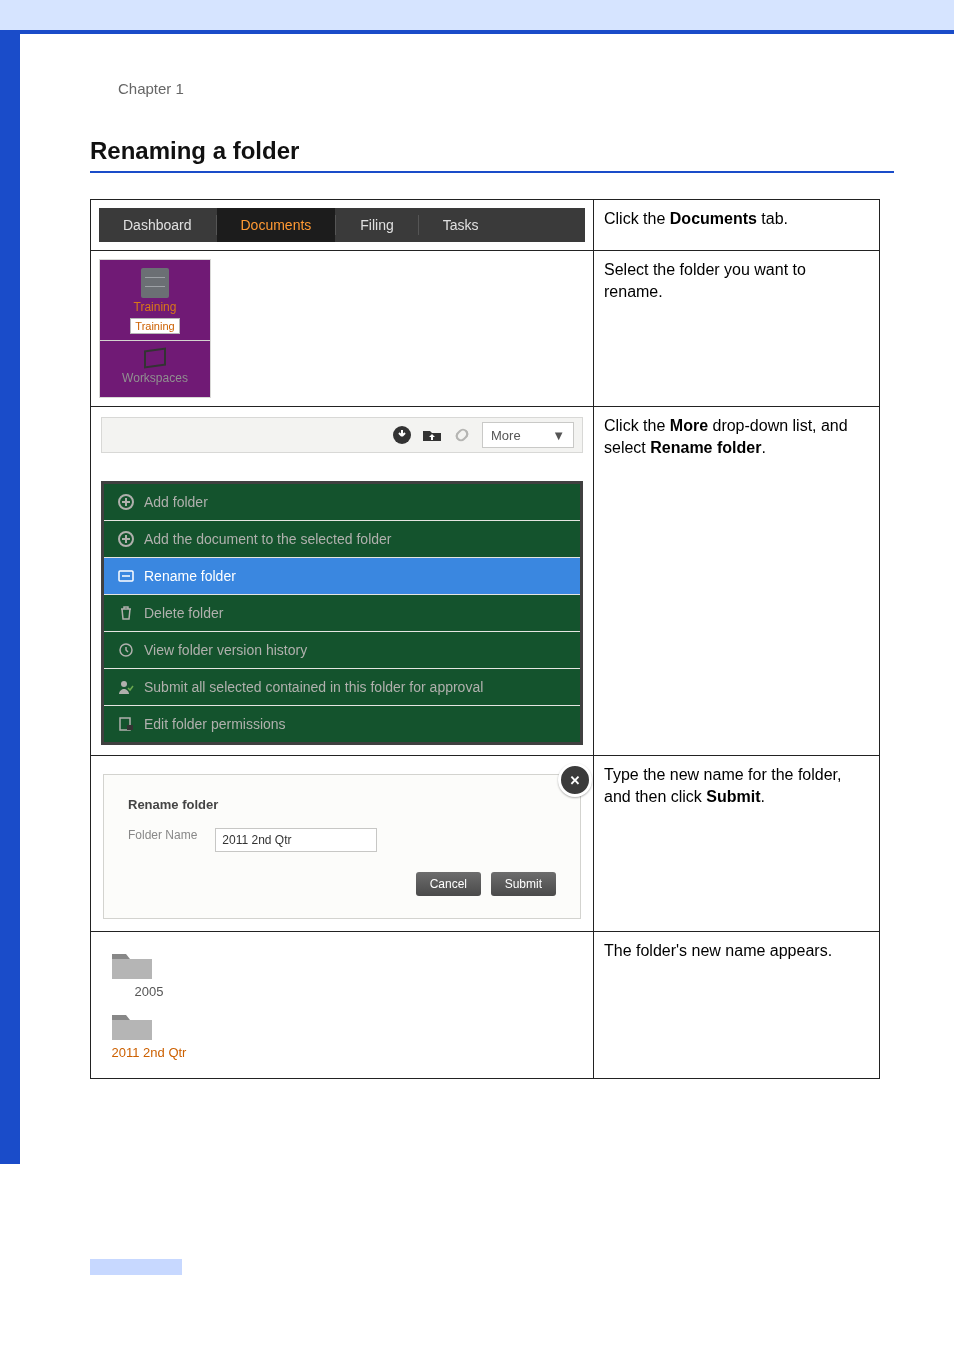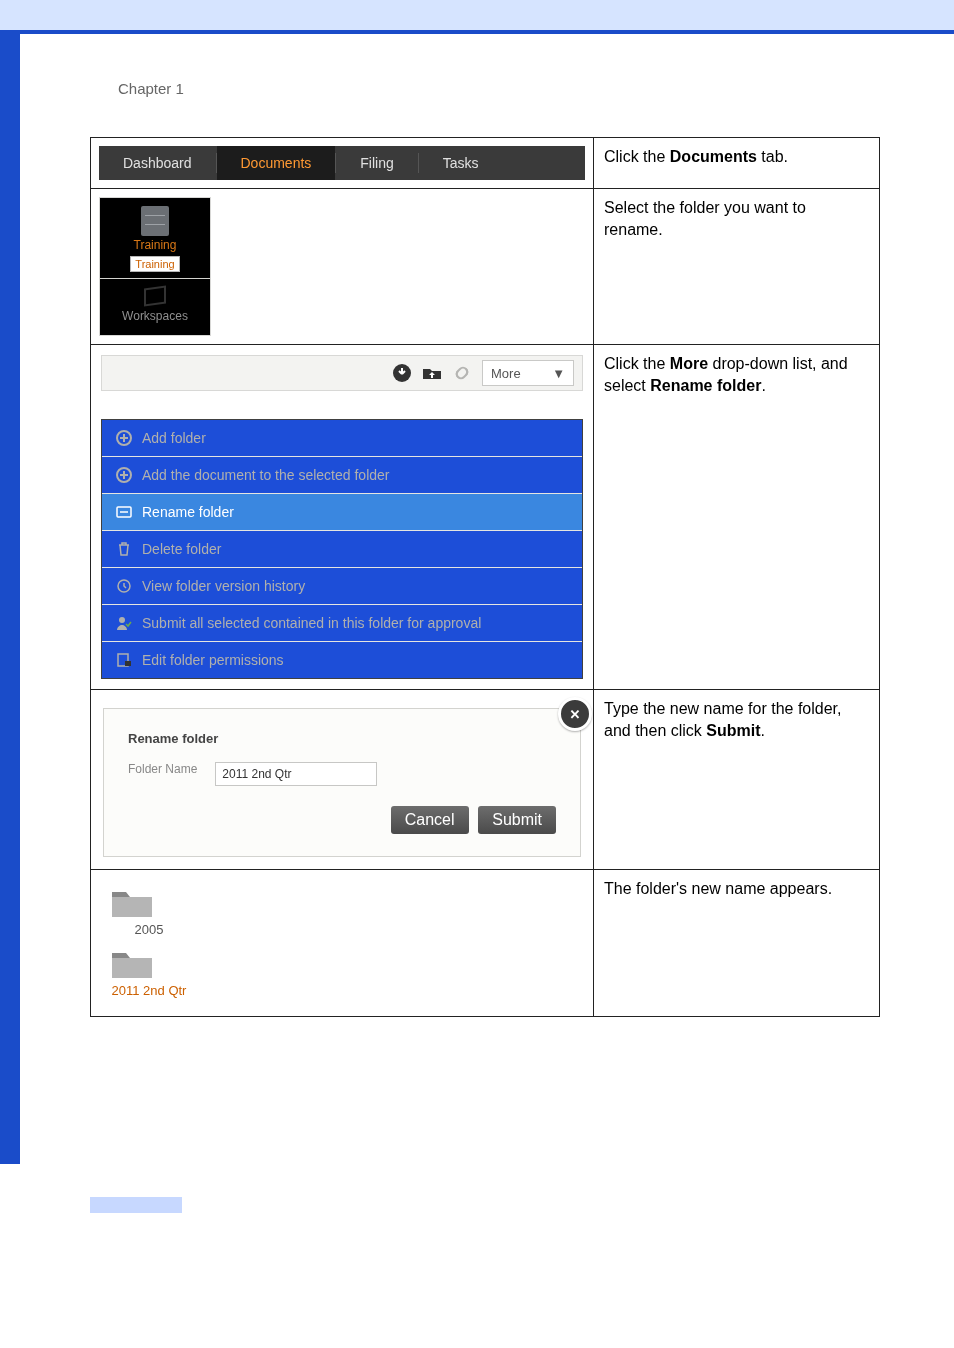--- a/index.html
+++ b/index.html
@@ -76,21 +76,21 @@
       background: #1c1c1c;
       color: #ff9933;
     }
     .tab-sep {
       width: 1px;
       height: 60%;
       background: #555;
     }
     
     .tree {
-      background: #000000;
+      background: #701a75;
       padding: 8px;
       border: 1px solid #d8d8d6;
       width: 94px;
       font-size: 12px;
     }
     .tree-node { text-align: center; margin-bottom: 4px; }
     .tree-lbl-sel { color: #d97817; }
     .tree-lbl-box {
       border: 1px solid #b7b7b7;
       background: white;
@@ -127,22 +127,22 @@
       border: 1px solid #c9c9c7;
       background: white;
       height: 24px;
       width: 74px;
       font-size: 13px;
       color: #555;
       display:flex;align-items:center;justify-content:space-between;padding:0 8px;
     }
     
     .menu {
-      background: #1d4ed8;
-      border: 1px solid #404040;
+      background: #14532d;
+      border: 3px solid #404040;
       font-size: 14px;
       color: #b0b0ad;
       margin-top: 28px;
     }
     .menu-item {
       padding: 10px 14px;
       border-bottom: 1px solid #e5e5e1;
       display: flex;
       align-items: center;
       gap: 10px;
@@ -173,21 +173,21 @@
       box-shadow:0 1px 2px rgba(0,0,0,.3);
     }
     .dlg-title { font-weight:bold; margin:6px 0 16px 8px; color:#444;}
     .dlg-row { display:flex; gap:18px; align-items:flex-start; margin:6px 0 20px 8px;}
     .dlg-lbl { color:#888; font-size:12px;}
     .dlg-input {
       border:1px solid #c7c7c5; height:22px; padding:0 6px; width:148px; font-size:12px; color:#333;
     }
     .dlg-btns { text-align:right; padding-right:8px; padding-bottom:6px;}
     .dlg-btn {
-      display:inline-block; border-radius:3px; padding:5px 14px; font-size:16px; color:white; margin-left:6px;
+      display:inline-block; border-radius:3px; padding:5px 14px; font-size:12px; color:white; margin-left:6px;
       background:linear-gradient(#6d6d6d,#4a4a4a);
     }
     
     .result-wrap { padding: 6px 6px 2px 10px; }
     .folder {
       text-align:center; width:80px; margin-bottom: 8px;
     }
     .folder-lbl { font-size:13px; color:#555; margin-top:2px;}
     .folder-lbl.sel { color:#cc6000; }
     .page-num {
@@ -207,20 +207,21 @@
     svg { display:block; }
   </style>
 </head>
 <body>
 
 <div class="top-border"></div>
 <div class="left-rail"></div>
 
 <div class="content">
   <div class="chapter">Chapter 1</div>
+  <div class="title">Renaming a folder</div>
 
   <table class="main">
 
     <tbody>
         <tr>
       <td class="img-col">
         <div class="tabs">
           <span class="tab">Dashboard</span>
           <span class="tab-sep"></span>
           <span class="tab sel">Documents</span>

